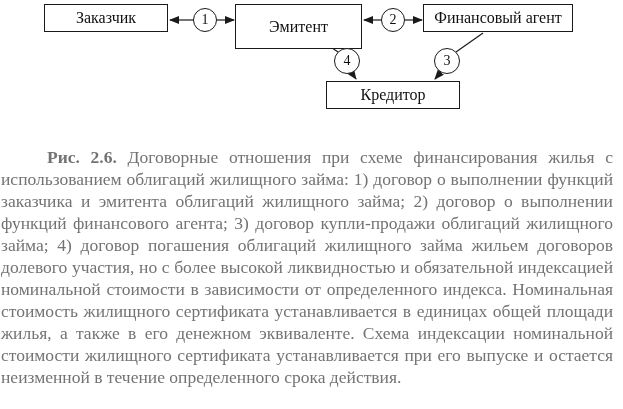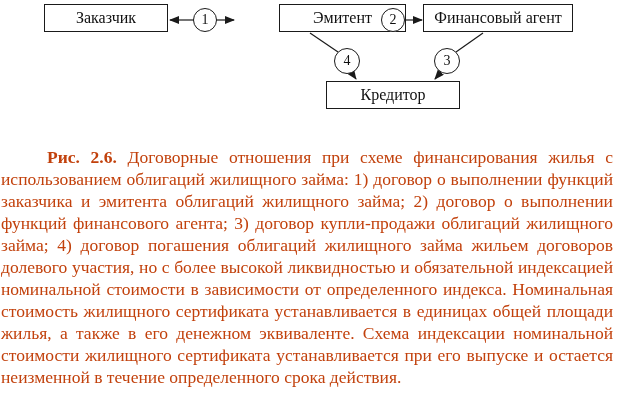--- a/index.html
+++ b/index.html
@@ -34,39 +34,39 @@
   .badge {
     position: absolute;
     box-sizing: border-box;
     border: 1.2px solid #1a1a1a;
     background: #ffffff;
     border-radius: 50%;
     display: flex; align-items: center; justify-content: center;
     font-size: 14px; line-height: 1;
   }
   #node-customer  { left: 44px;  top: 4px;  width: 124px; height: 28px; }
-  #node-issuer    { left: 235px; top: 4px;  width: 127px; height: 28px; margin-left: 44px; }
+  #node-issuer    { left: 235px; top: 4px;  width: 127px; height: 45px; }
   #node-agent     { left: 423px; top: 4px;  width: 150px; height: 28px; }
   #node-creditor  { left: 326px; top: 81px; width: 134px; height: 28px; }
   #badge-1 { left: 193px; top: 8px;  width: 24px; height: 24px; }
   #badge-2 { left: 381px; top: 8px;  width: 24px; height: 24px; }
   #badge-4 { left: 334px; top: 48px; width: 26px; height: 26px; }
   #badge-3 { left: 434px; top: 48px; width: 26px; height: 26px; }
 
   
   .caption {
     position: absolute;
     left: 1px; top: 146px;
     width: 612px;
     margin: 0;
     text-align: justify;
     text-indent: 46px;
     font-size: 17.5px;
     line-height: 22px;
-    color: #c2410c;
+    color: #737373;
   }
   .caption b { font-weight: bold; }
 </style>
 </head>
 <body>
 
 <div class="page">
 
   <div class="diagram">
 

